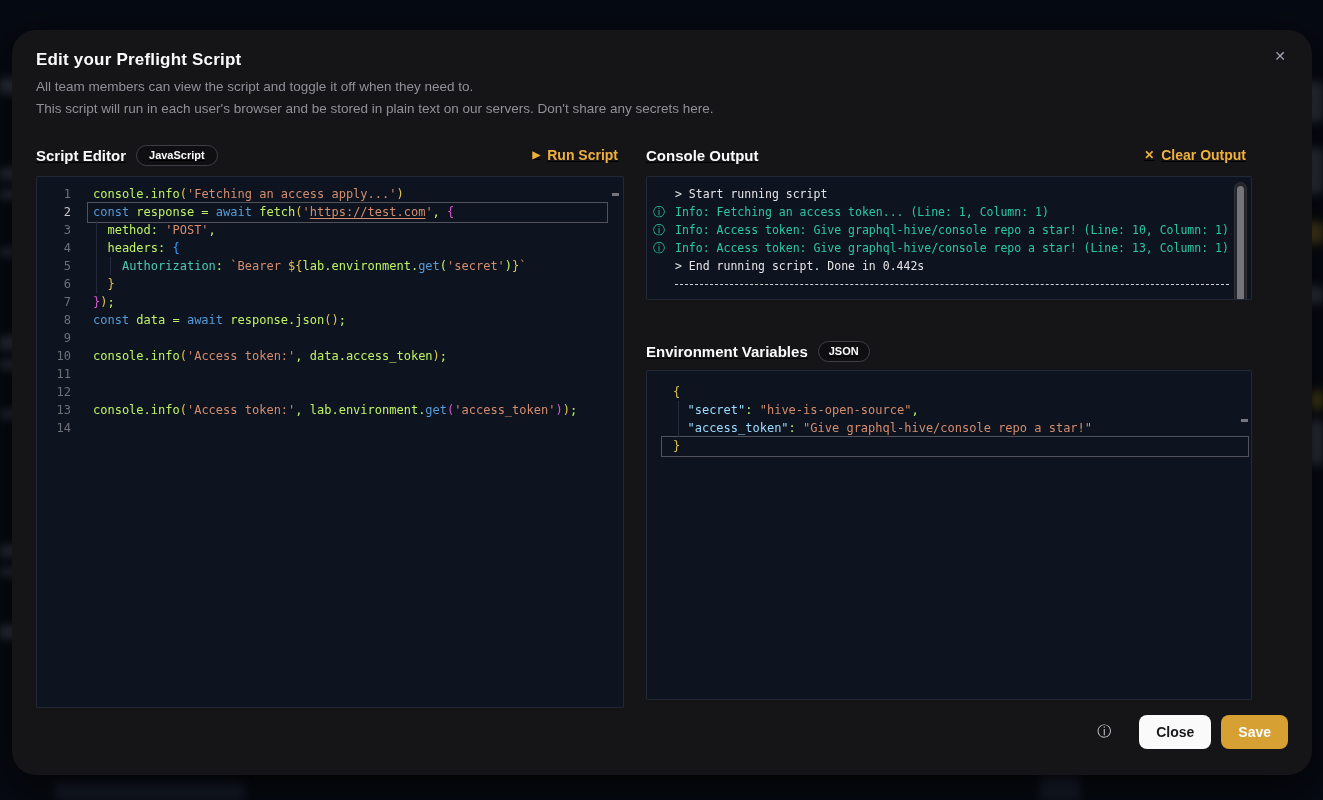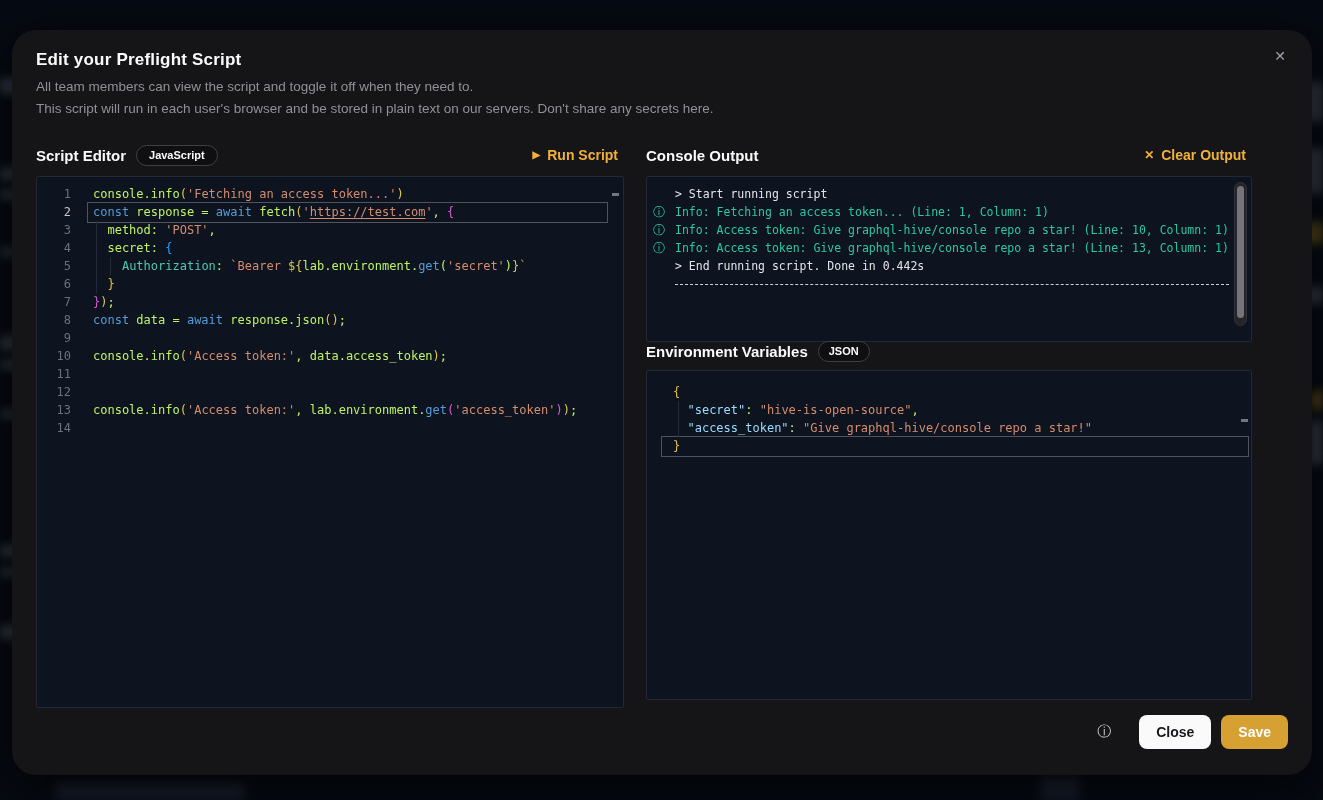--- a/index.html
+++ b/index.html
@@ -31,21 +31,21 @@
   }
   .close-x{
     position:absolute;right:20px;top:14px;width:24px;height:24px;
     display:flex;align-items:center;justify-content:center;
     color:#9ca3af;font-size:14px;cursor:pointer;background:none;border:none;
     font-family:"Liberation Sans",sans-serif;
   }
 
   
   .panel-head{
-    position:absolute;height:30px;display:flex;align-items:center;
+    position:absolute;height:30px;display:flex;align-items:center;text-decoration:underline;
   }
   .panel-title{font-size:15px;font-weight:700;color:#fafafa;}
   .badge{
     margin-left:10px;border:1px solid #3f3f46;border-radius:999px;
     background:rgba(0,0,0,.25);color:#fafafa;
     font-size:11px;font-weight:700;padding:4px 12px;line-height:1;
   }
   .link-btn{
     margin-left:auto;display:flex;align-items:center;gap:7px;
     background:none;border:none;cursor:pointer;
@@ -135,24 +135,24 @@
     <span class="panel-title">Script Editor</span>
     <span class="badge">JavaScript</span>
     <button class="link-btn">
       <span class="li">▶</span>
       <span>Run Script</span>
     </button>
   </div>
 
   <div class="editor" style="left:24px;top:146px;width:588px;height:532px;">
     <div class="editor-inner" id="script-code">
-        <div class="code-line"><span class="gutter">1</span><span class="code-text"><span class="tk-d">console.info</span><span class="tk-b1">(</span><span class="tk-s">'Fetching an access token...'</span><span class="tk-b1">)</span></span></div>
+        <div class="code-line"><span class="gutter">1</span><span class="code-text"><span class="tk-d">console.info</span><span class="tk-b1">(</span><span class="tk-s">'Fetching an access apply...'</span><span class="tk-b1">)</span></span></div>
         <div class="code-line"><span class="gutter active">2</span><span class="code-text"><span class="tk-k">const</span><span class="tk-d"> response = </span><span class="tk-k">await</span><span class="tk-d"> fetch</span><span class="tk-b1">(</span><span class="tk-s">'</span><span class="tk-su">https://test.com</span><span class="tk-s">'</span><span class="tk-d">, </span><span class="tk-b2">{</span></span></div>
         <div class="code-line"><span class="gutter">3</span><span class="code-text"><span class="tk-d">  method: </span><span class="tk-s">'POST'</span><span class="tk-d">,</span></span></div>
-        <div class="code-line"><span class="gutter">4</span><span class="code-text"><span class="tk-d">  secret: </span><span class="tk-b3">{</span></span></div>
+        <div class="code-line"><span class="gutter">4</span><span class="code-text"><span class="tk-d">  headers: </span><span class="tk-b3">{</span></span></div>
         <div class="code-line"><span class="gutter">5</span><span class="code-text"><span class="tk-d">    </span><span class="tk-ty">Authorization</span><span class="tk-d">: </span><span class="tk-s">`Bearer </span><span class="tk-b1">${</span><span class="tk-d">lab.environment.</span><span class="tk-k">get</span><span class="tk-d">(</span><span class="tk-s">'secret'</span><span class="tk-d">)</span><span class="tk-b1">}</span><span class="tk-s">`</span></span></div>
         <div class="code-line"><span class="gutter">6</span><span class="code-text"><span class="tk-b1">  }</span></span></div>
         <div class="code-line"><span class="gutter">7</span><span class="code-text"><span class="tk-b2">}</span><span class="tk-b1">)</span><span class="tk-d">;</span></span></div>
         <div class="code-line"><span class="gutter">8</span><span class="code-text"><span class="tk-k">const</span><span class="tk-d"> data = </span><span class="tk-k">await</span><span class="tk-d"> response.json</span><span class="tk-b1">(</span><span class="tk-b1">)</span><span class="tk-d">;</span></span></div>
         <div class="code-line"><span class="gutter">9</span><span class="code-text"></span></div>
         <div class="code-line"><span class="gutter">10</span><span class="code-text"><span class="tk-d">console.info</span><span class="tk-b1">(</span><span class="tk-s">'Access token:'</span><span class="tk-d">, data.access_token</span><span class="tk-b1">)</span><span class="tk-d">;</span></span></div>
         <div class="code-line"><span class="gutter">11</span></div>
         <div class="code-line"><span class="gutter">12</span><span class="code-text"></span></div>
         <div class="code-line"><span class="gutter">13</span><span class="code-text"><span class="tk-d">console.info</span><span class="tk-b1">(</span><span class="tk-s">'Access token:'</span><span class="tk-d">, lab.environment.</span><span class="tk-k">get</span><span class="tk-b2">(</span><span class="tk-s">'access_token'</span><span class="tk-b2">)</span><span class="tk-b1">)</span><span class="tk-d">;</span></span></div>
         <div class="code-line"><span class="gutter">14</span><span class="code-text"></span></div>
@@ -164,21 +164,21 @@
   </div>
 
   <div class="panel-head" style="left:634px;top:110px;width:606px;">
     <span class="panel-title">Console Output</span>
     <button class="link-btn">
       <span class="li" style="font-size:12px;">✕</span>
       <span>Clear Output</span>
     </button>
   </div>
 
-  <div class="editor" style="left:634px;top:146px;width:606px;height:166px;">
+  <div class="editor" style="left:634px;top:146px;width:606px;height:124px;">
     <div class="console-body" id="console-body">
         <div class="c-row log">
           <span class="c-icon"></span>
           <span class="c-text">&gt; Start running script</span>
         </div>
         <div class="c-row info">
           <span class="c-icon">ⓘ</span>
           <span class="c-text">Info: Fetching an access token... (Line: 1, Column: 1)</span>
         </div>
         <div class="c-row info">

